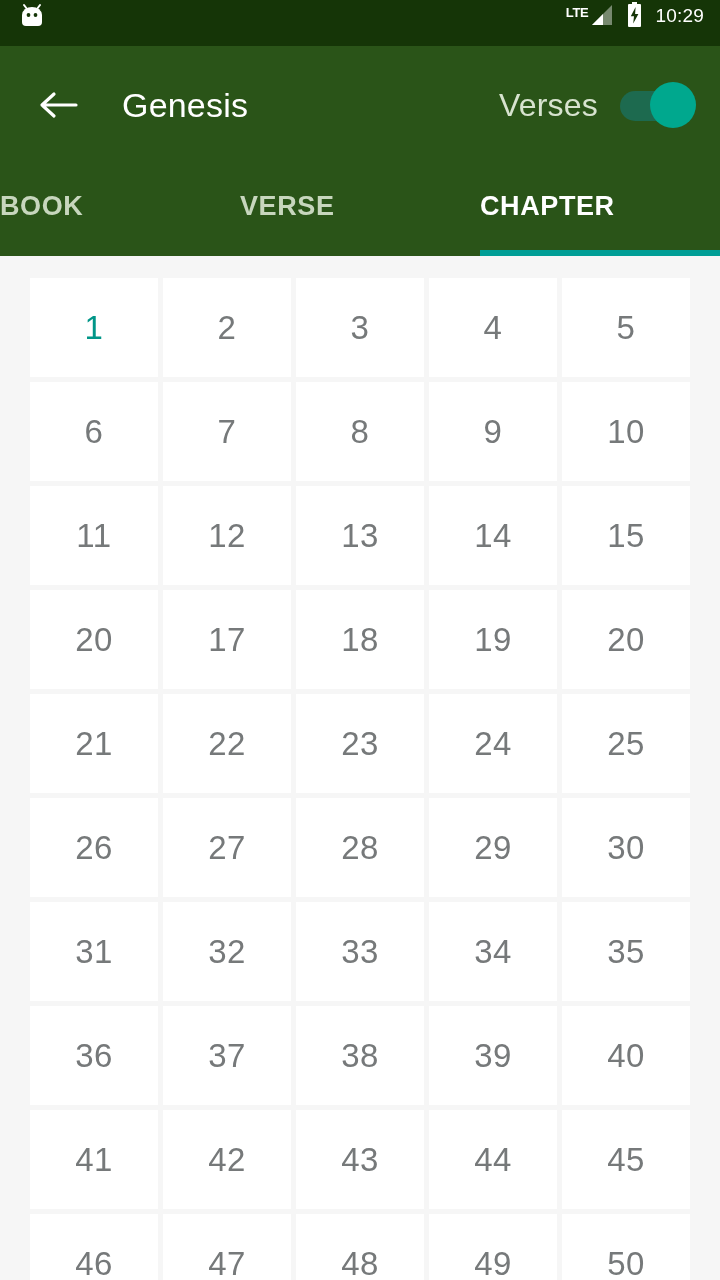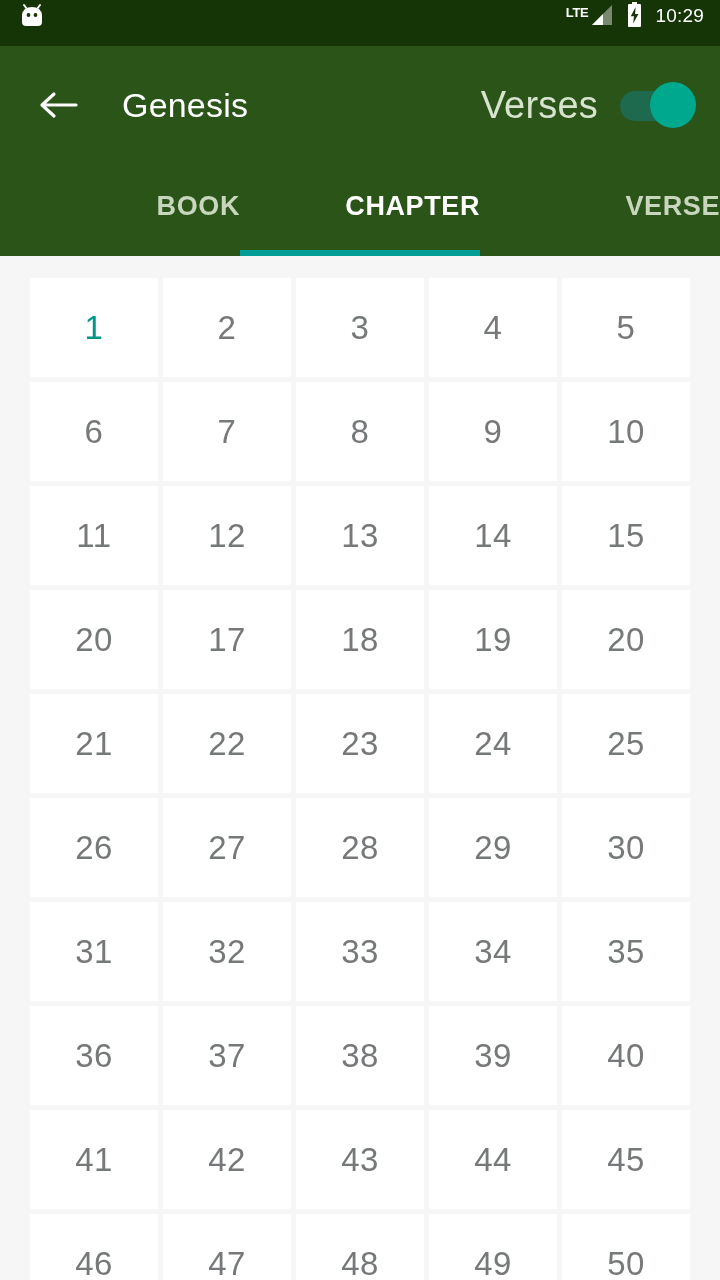--- a/index.html
+++ b/index.html
@@ -64,21 +64,21 @@
     white-space:nowrap;
   }
   .verses-area {
     margin-left:auto;
     display:flex;
     align-items:center;
     gap:22px;
   }
   .verses-label {
     color:#d7e3cf;
-    font-size:38px;
+    font-size:32px;
     font-weight:400;
     letter-spacing:0.2px;
   }
   .switch {
     position:relative;
     width:76px; height:46px;
     display:flex; align-items:center;
     cursor:pointer;
   }
   .switch-track {
@@ -100,21 +100,21 @@
   .tab-bar {
     height:92px;
     background:#2a5418;
     display:flex;
     position:relative;
   }
   .tab {
     flex:1;
     display:flex;
     align-items:center;
-    justify-content:flex-end;
+    justify-content:flex-start;
     cursor:pointer;
     position:relative;
     padding-bottom:8px;
   }
   .tab-label {
     font-size:27px;
     font-weight:bold;
     letter-spacing:0.6px;
     color:#c7d6bd;
   }
@@ -205,27 +205,27 @@
       <span class="switch-thumb"></span>
     </span>
   </div>
 </div>
 
 <div class="tab-bar">
   <div class="tab">
     <span class="tab-label">BOOK</span>
 
   </div>
+  <div class="tab">
+    <span class="tab-label">VERSE</span>
+
+  </div>
   <div class="tab active">
     <span class="tab-label">CHAPTER</span>
     <span class="tab-indicator"></span>
-  </div>
-  <div class="tab">
-    <span class="tab-label">VERSE</span>
-
   </div>
 </div>
 
 <div class="grid-wrap">
   <div class="grid" id="chapter-grid">
       <div class="cell selected">
         <span class="cell-label">1</span>
       </div>
       <div class="cell">
         <span class="cell-label">2</span>

